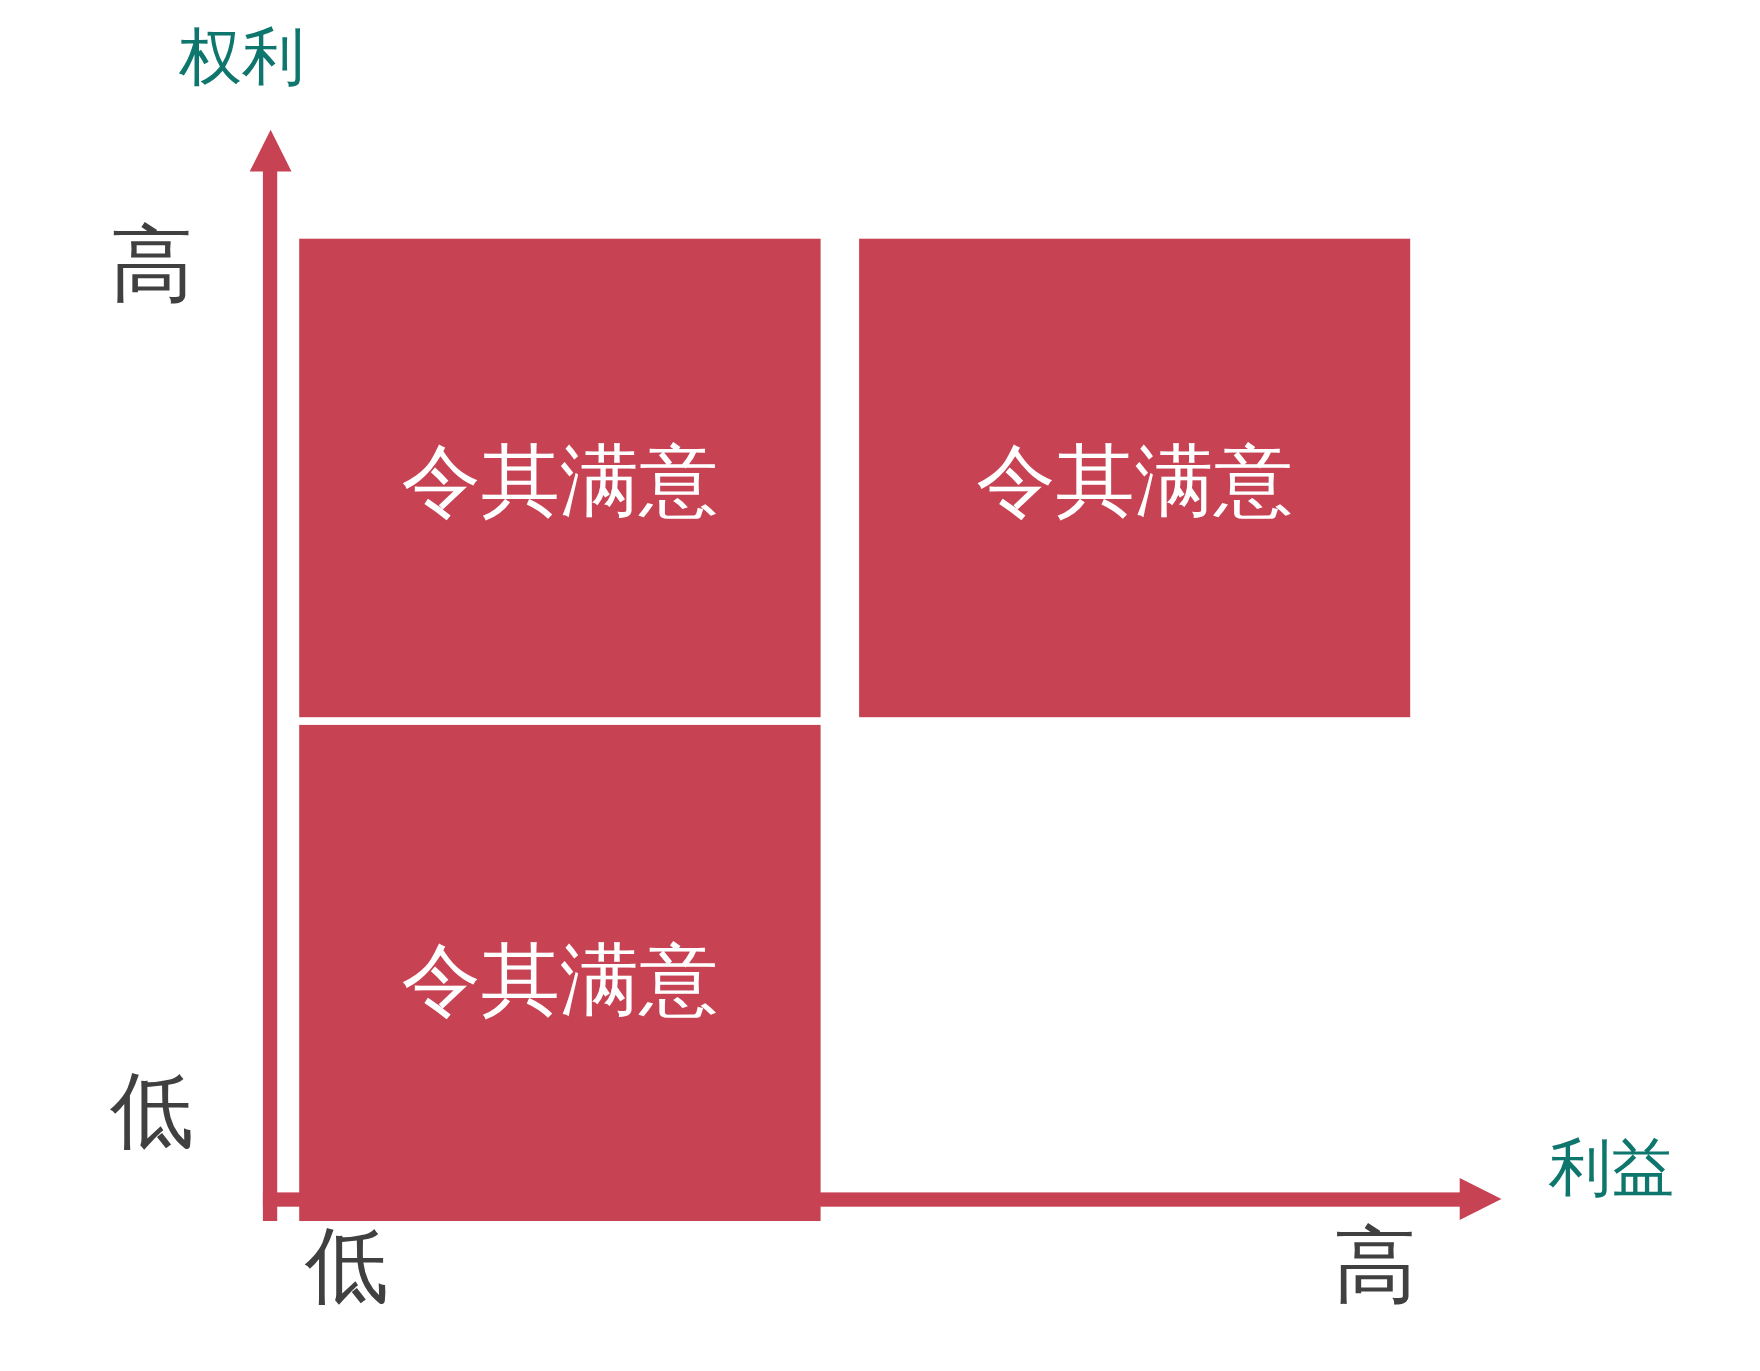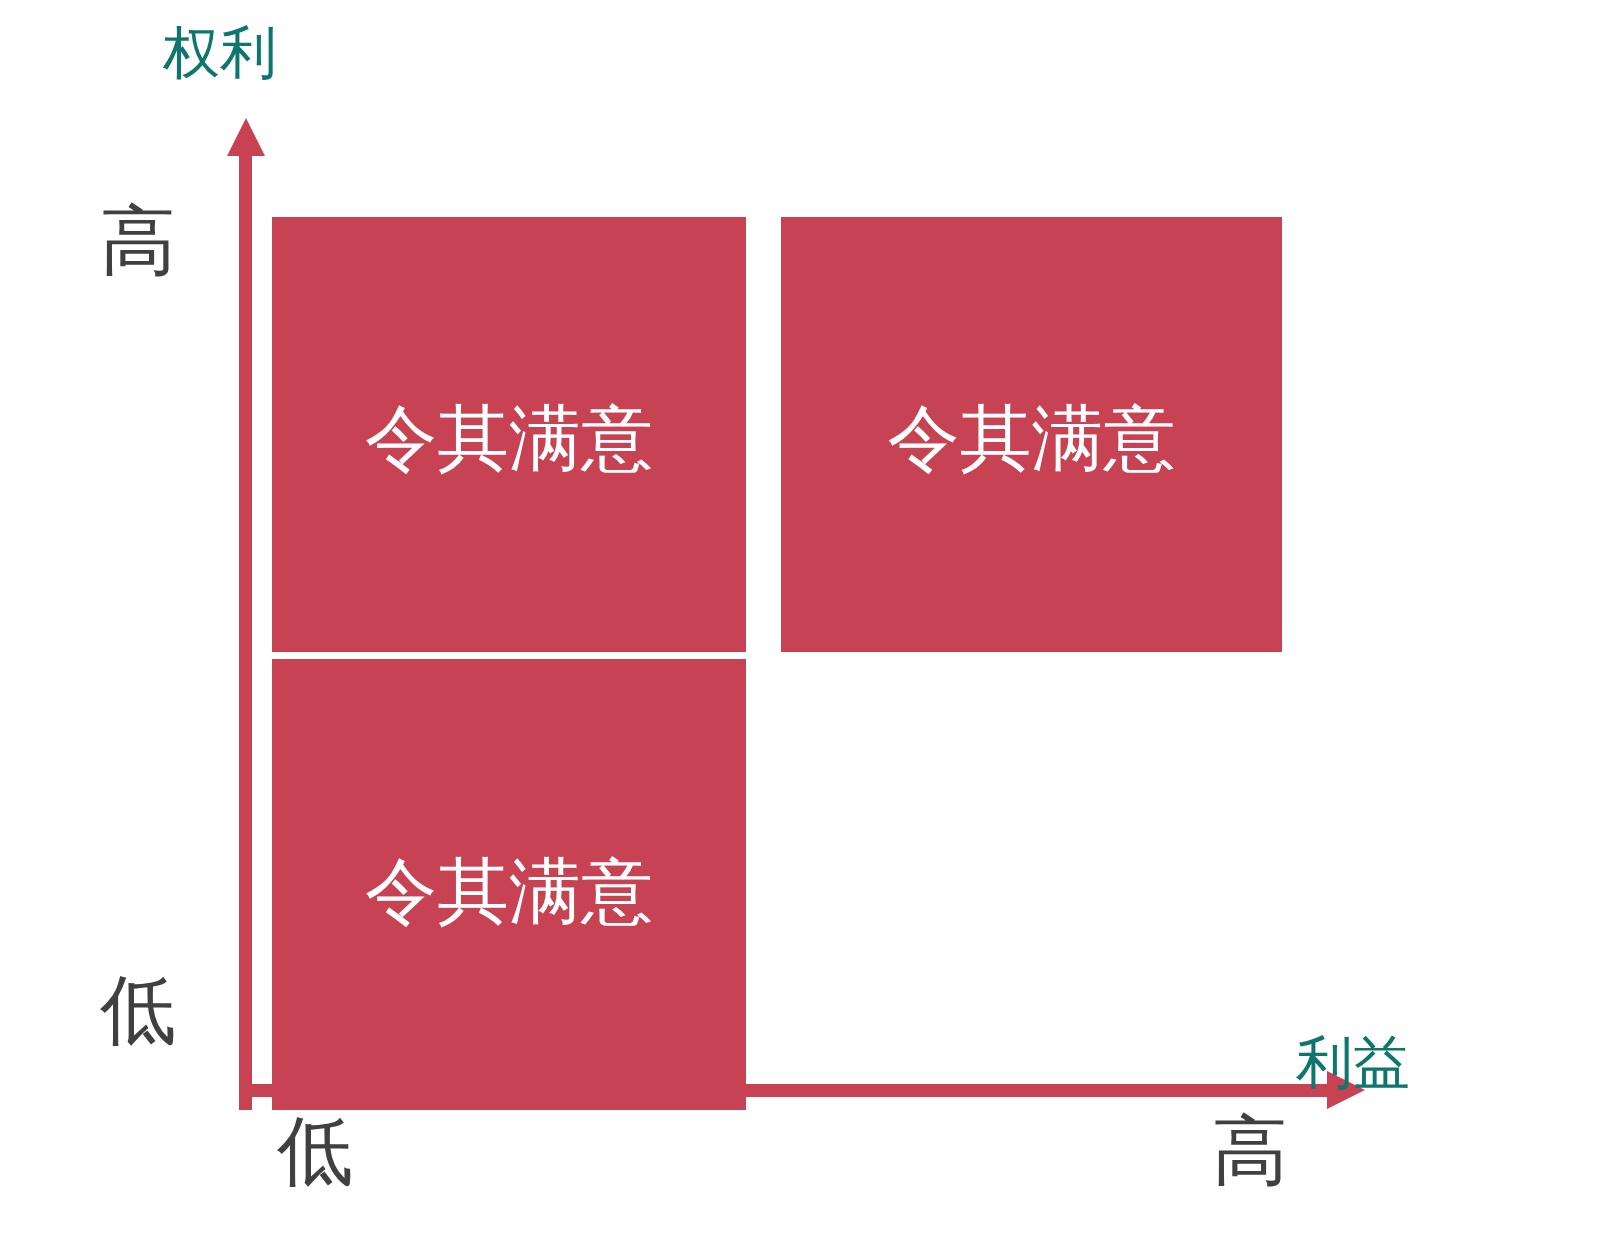--- a/index.html
+++ b/index.html
@@ -59,21 +59,21 @@
   
   .axis-title {
     position: absolute;
     color: #0f766e;
     font-size: 57px;
     line-height: 1;
     font-weight: 400;
     white-space: nowrap;
   }
   .axis-title-y { left: 163px; top: 24px; }
-  .axis-title-x { left: 1296px; top: 1034px; }
+  .axis-title-x { left: 1408px; top: 1034px; }
 
   
   .tick {
     position: absolute;
     color: #404040;
     font-size: 76px;
     line-height: 1;
     font-weight: 400;
     white-space: nowrap;
     text-align: center;

